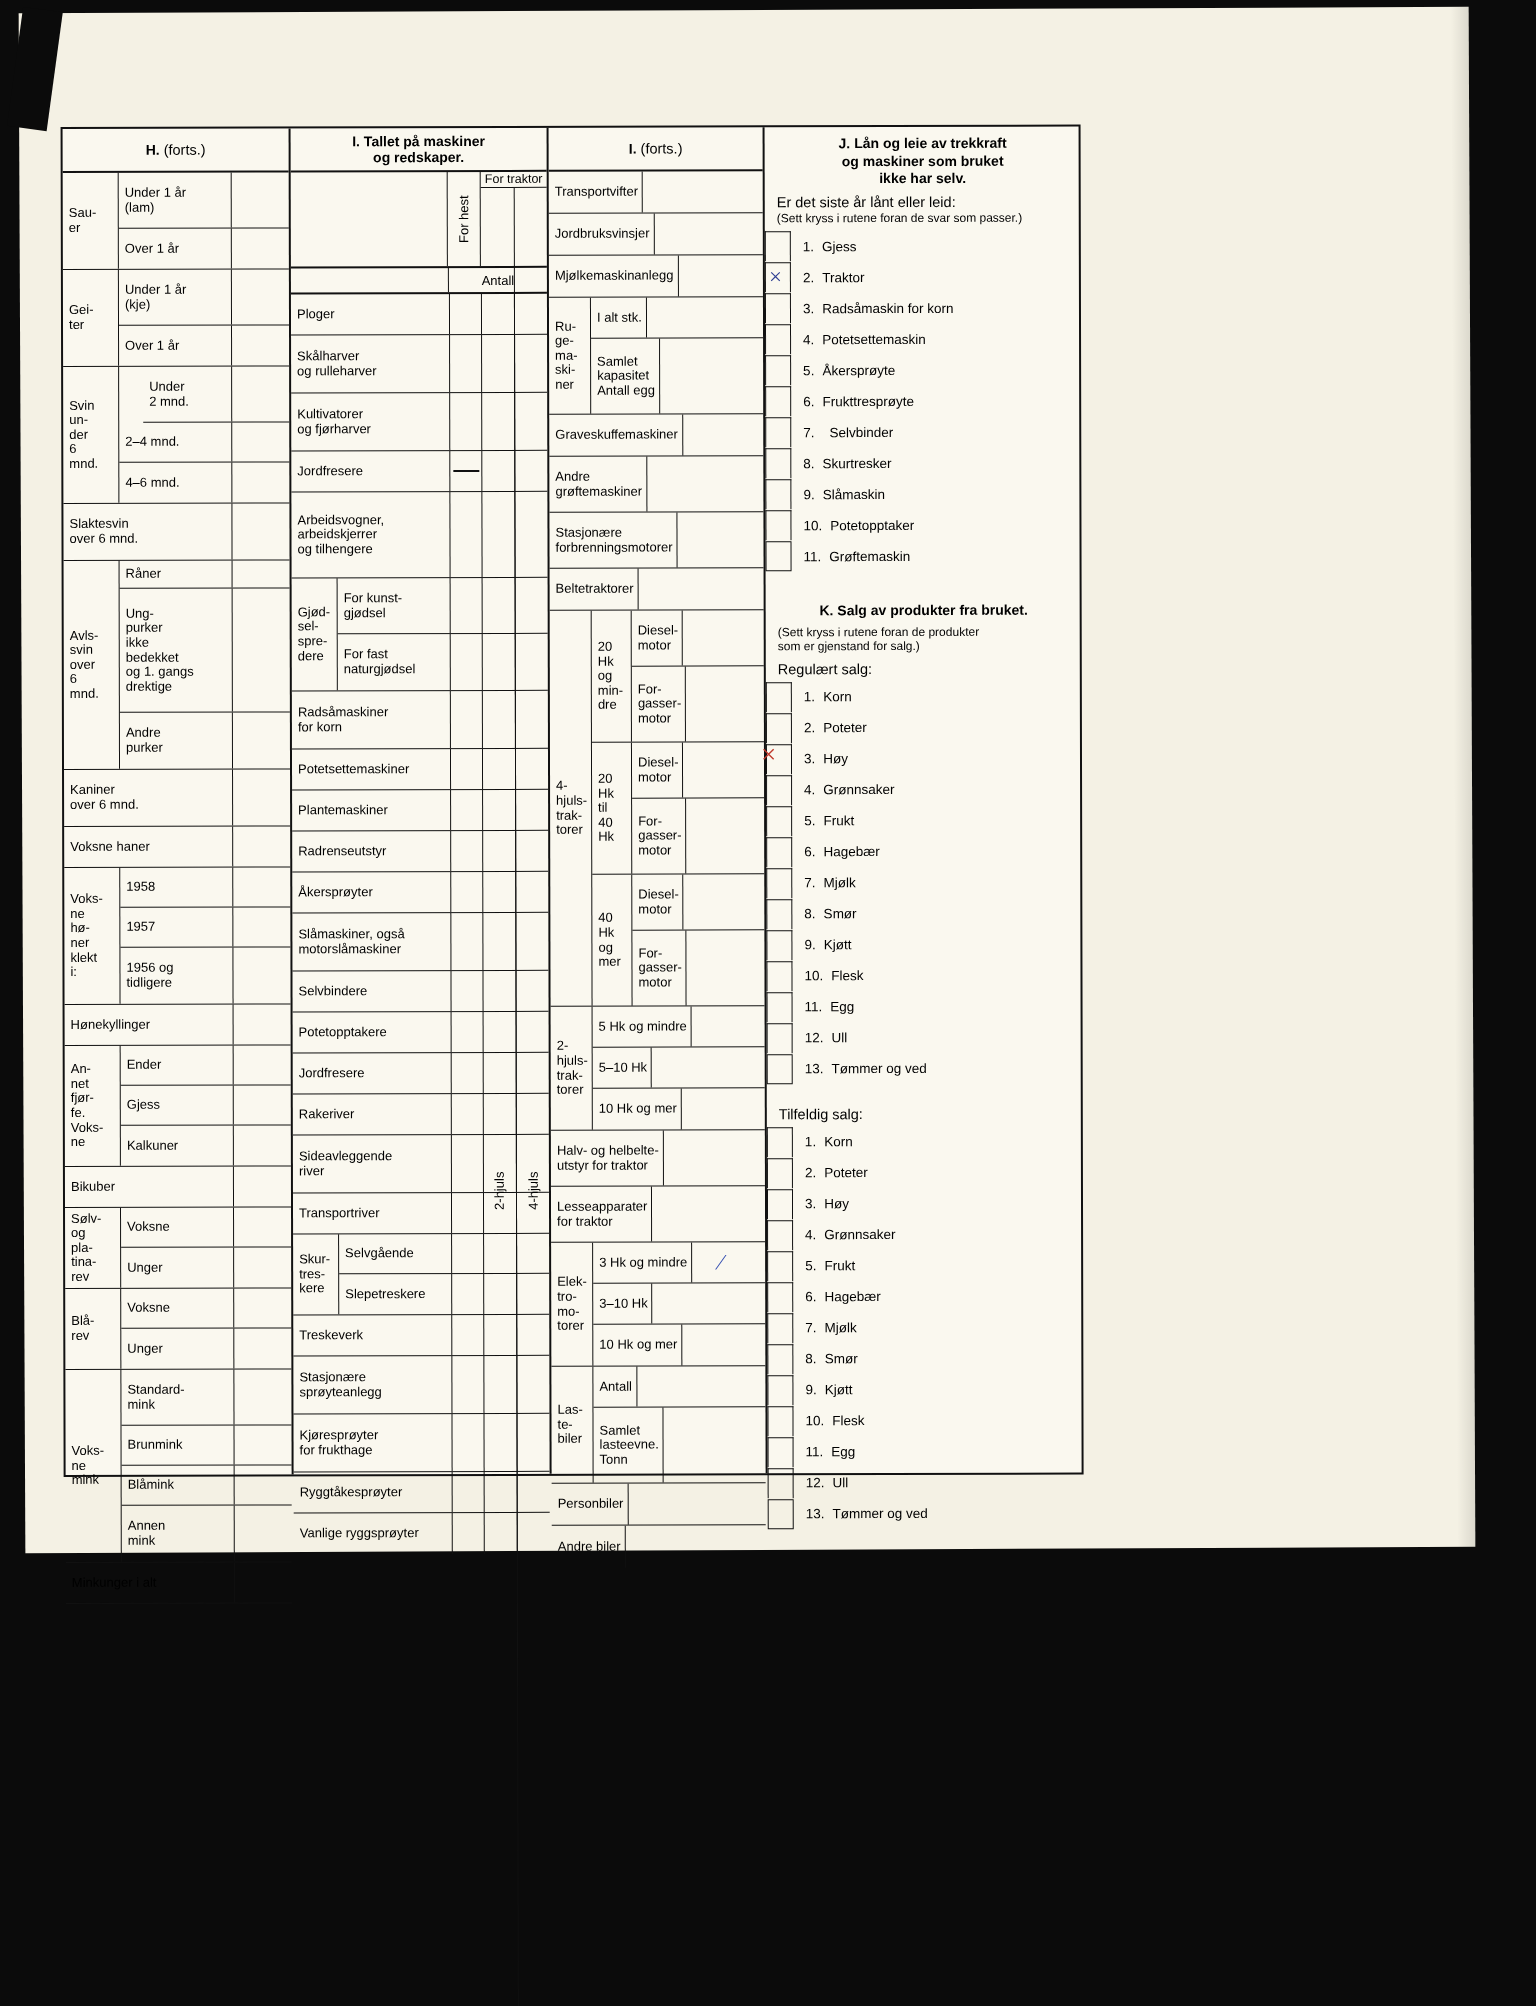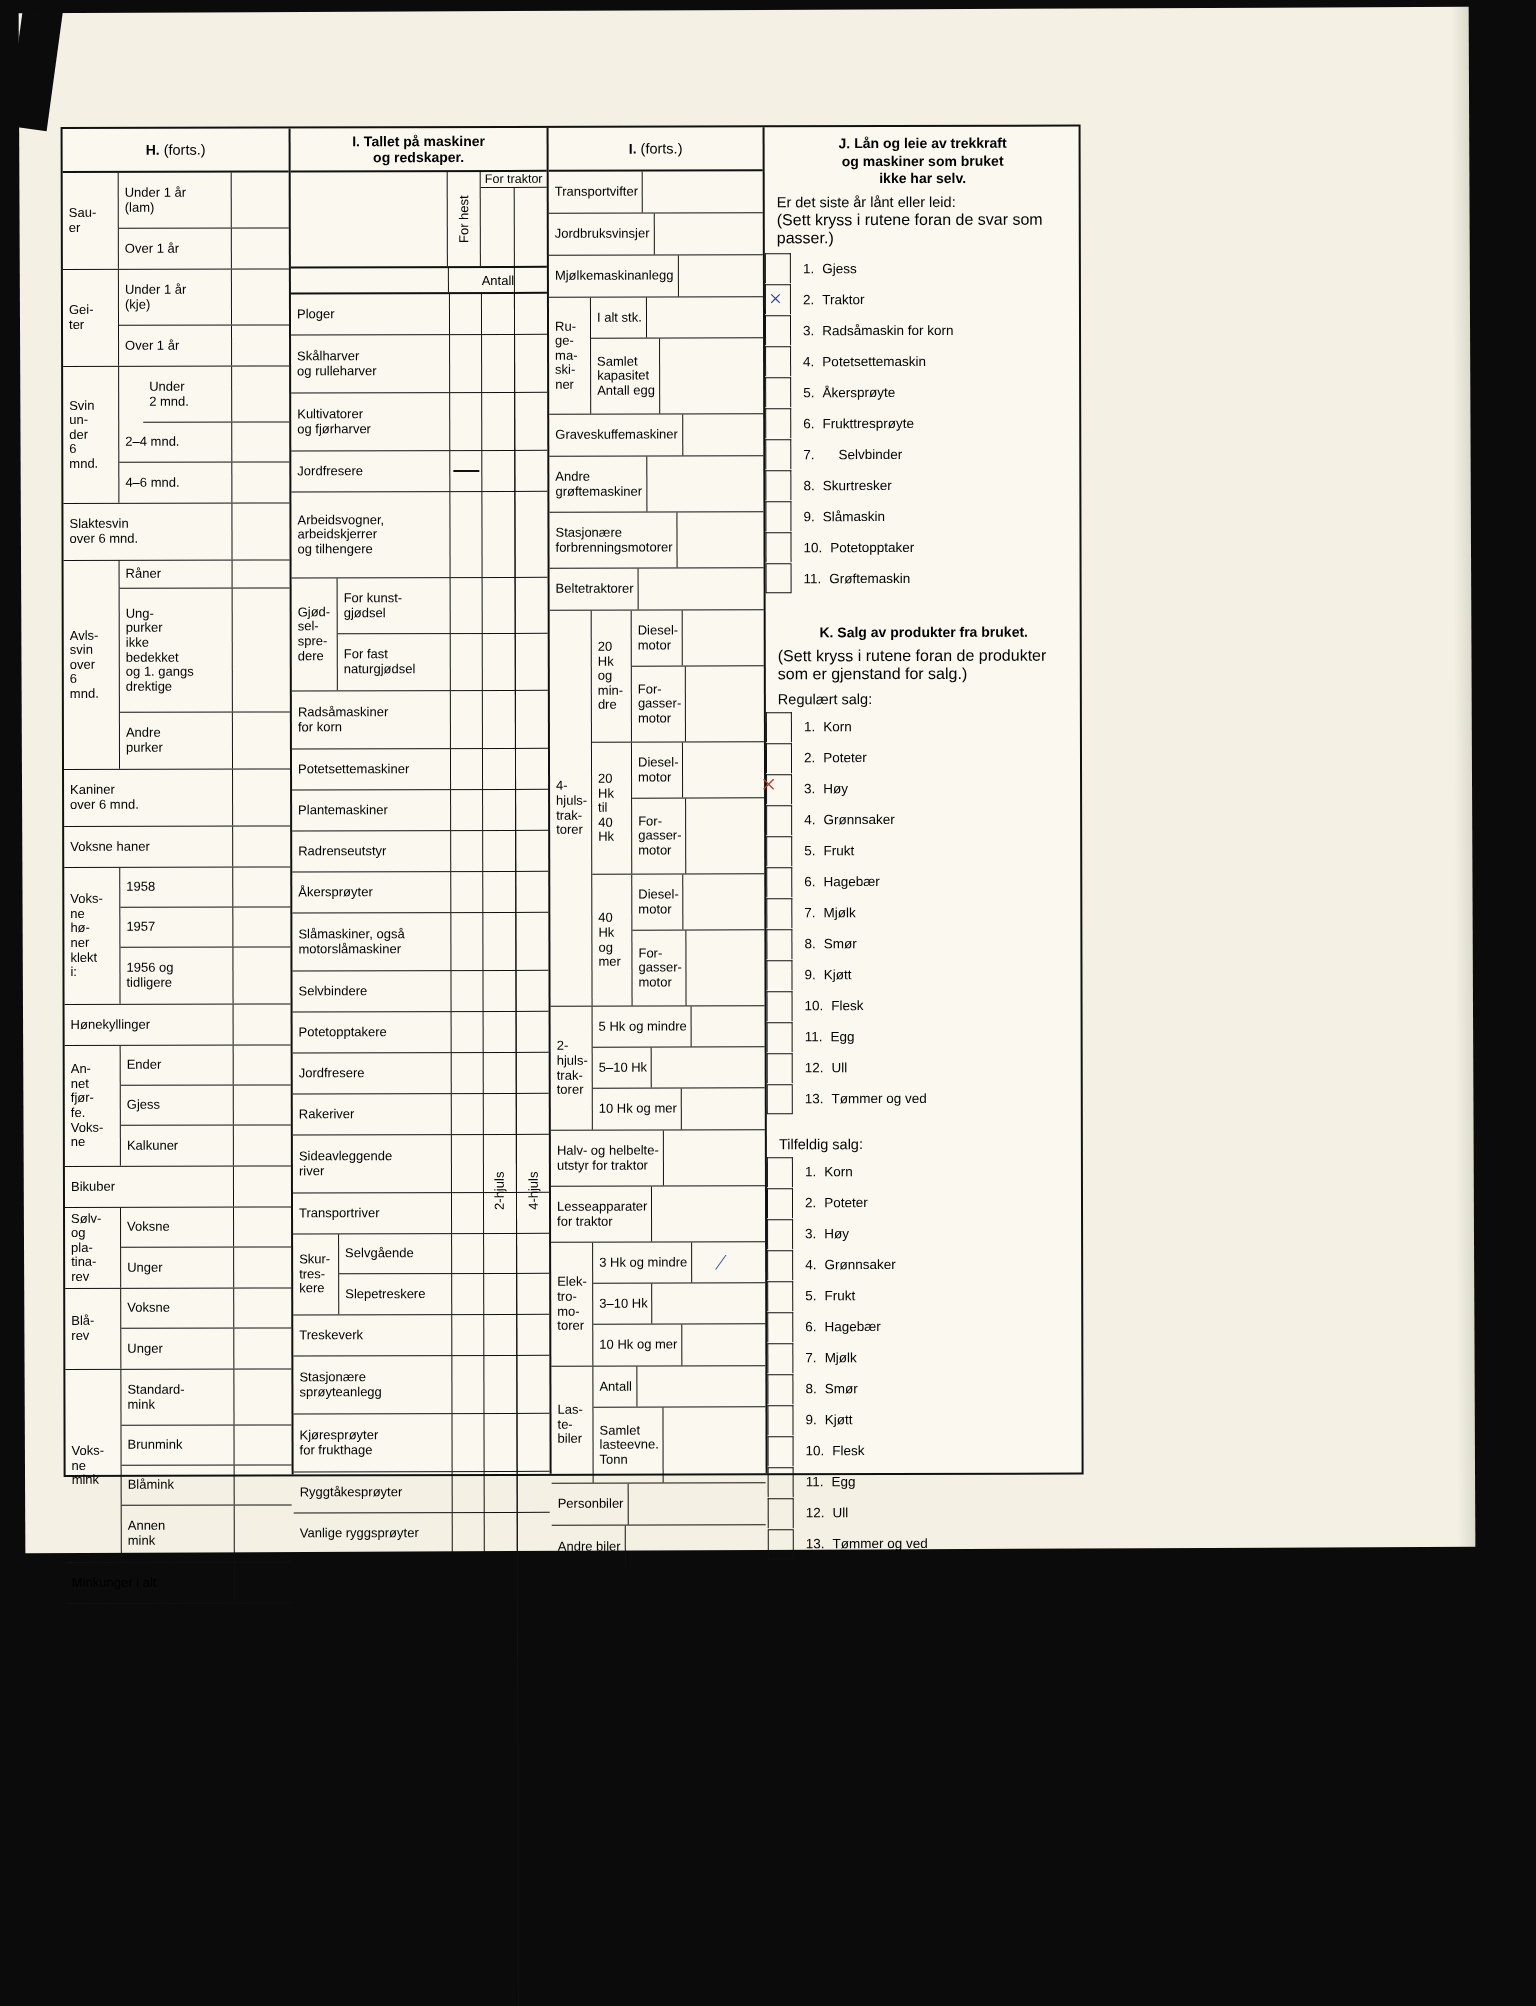--- a/index.html
+++ b/index.html
@@ -100,21 +100,21 @@
     display:flex;border-bottom:2px solid #111;box-sizing:border-box;
   }
   .mhead .spacer{flex:1;border-right:1px solid #111;}
 
   
   .jk{padding:6px 8px 0 10px;font-size:13.5px;}
   .jk h3{
     margin:2px 0 6px 0;font-size:14px;text-align:center;line-height:1.25;
   }
   .jk .q{font-size:14.5px;margin:4px 0 1px 2px;}
-  .jk .note{font-size:16px;margin:0 0 6px 2px;}
+  .jk .note{font-size:12px;margin:0 0 6px 2px;}
   .jk .sub2{font-size:14.5px;margin:8px 0 4px 2px;}
   .cklist{margin:0;padding:0;list-style:none;}
   .ckrow{
     display:flex;align-items:center;height:31px;position:relative;
   }
   .ckbox{
     width:26px;height:30px;border:1px solid #111;box-sizing:border-box;
     margin-left:-10px;margin-right:12px;position:relative;flex:none;
     border-bottom:none;
   }
@@ -731,21 +731,21 @@
               <span class="cklabel" style="margin-left:8px">Åkersprøyte</span>
             </li>
             <li class="ckrow">
               <span class="ckbox"></span>
               <span class="cklabel">6.</span>
               <span class="cklabel" style="margin-left:8px">Frukttresprøyte</span>
             </li>
             <li class="ckrow">
               <span class="ckbox"></span>
               <span class="cklabel">7.</span>
-              <span class="cklabel" style="margin-left:24px">Selvbinder</span>
+              <span class="cklabel" style="margin-left:15px">Selvbinder</span>
             </li>
             <li class="ckrow">
               <span class="ckbox"></span>
               <span class="cklabel">8.</span>
               <span class="cklabel" style="margin-left:8px">Skurtresker</span>
             </li>
             <li class="ckrow">
               <span class="ckbox"></span>
               <span class="cklabel">9.</span>
               <span class="cklabel" style="margin-left:8px">Slåmaskin</span>

